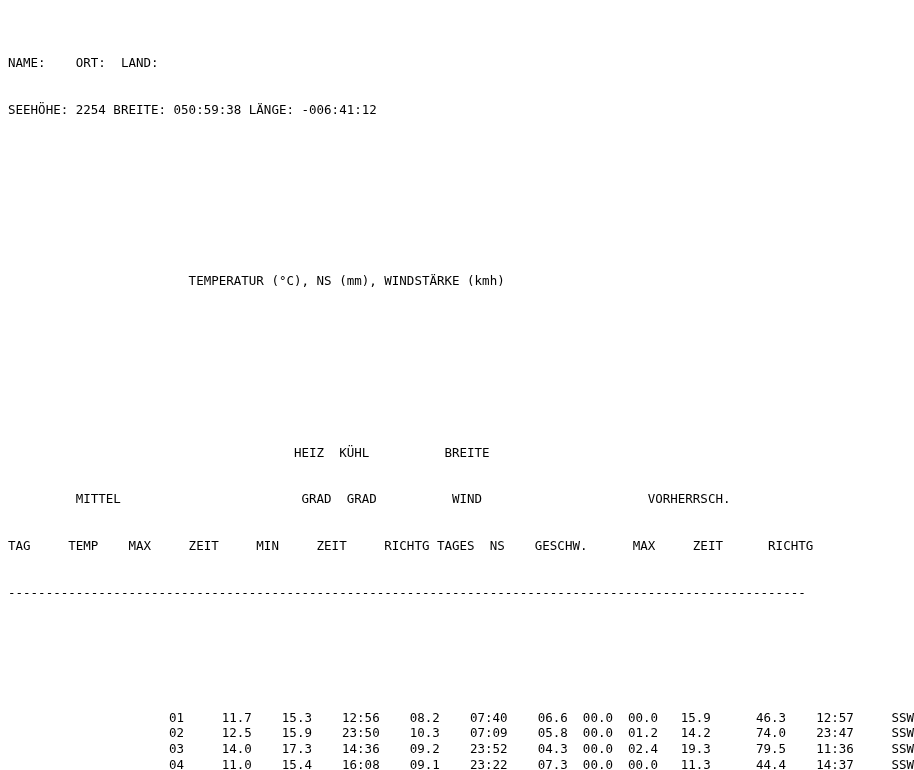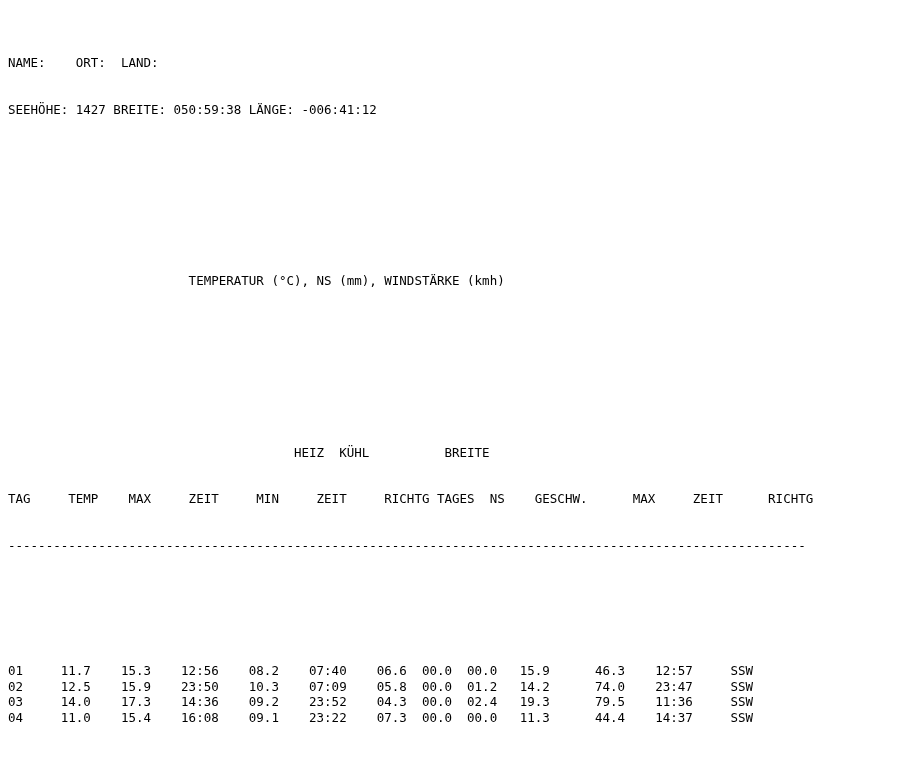--- a/index.html
+++ b/index.html
@@ -17,40 +17,41 @@
     overflow: hidden;
   }
   #page {
     padding: 8px 0 0 8px;
     white-space: pre;
   }
   .row { white-space: pre; }
   .blank { height: 15.6px; }
   .title-line { white-space: pre; }
   .rule { white-space: pre; letter-spacing: 0; }
-  .tbl { white-space: pre; }
+  .tbl { white-space: pre; text-align: right; }
   .head-block { white-space: pre; }
 </style>
 </head>
 <body>
 
 <div id="page">
 
   <div class="row">NAME:    ORT:  LAND:</div>
-  <div class="row">SEEHÖHE: 1427 BREITE: 050:59:38 LÄNGE: -006:41:12</div>
+  <div class="row">SEEHÖHE: 2254 BREITE: 050:59:38 LÄNGE: -006:41:12</div>
 
   <div class="blank"></div>
   <div class="blank"></div>
 
   <div class="title-line">                        TEMPERATUR (°C), NS (mm), WINDSTÄRKE (kmh)</div>
 
   <div class="blank"></div>
   <div class="blank"></div>
 
   <div class="head-block">                                      HEIZ  KÜHL          BREITE</div>
+  <div class="head-block">         MITTEL                        GRAD  GRAD          WIND                      VORHERRSCH.</div>
   <div class="head-block">TAG     TEMP    MAX     ZEIT     MIN     ZEIT     RICHTG TAGES  NS    GESCHW.      MAX     ZEIT      RICHTG</div>
   <div class="rule">----------------------------------------------------------------------------------------------------------</div>
 
   <div class="blank"></div>
 
   <div id="rows"><div class="tbl">01     11.7    15.3    12:56    08.2    07:40    06.6  00.0  00.0   15.9      46.3    12:57     SSW</div><div class="tbl">02     12.5    15.9    23:50    10.3    07:09    05.8  00.0  01.2   14.2      74.0    23:47     SSW</div><div class="tbl">03     14.0    17.3    14:36    09.2    23:52    04.3  00.0  02.4   19.3      79.5    11:36     SSW</div><div class="tbl">04     11.0    15.4    16:08    09.1    23:22    07.3  00.0  00.0   11.3      44.4    14:37     SSW</div></div>
 
   
   
   

